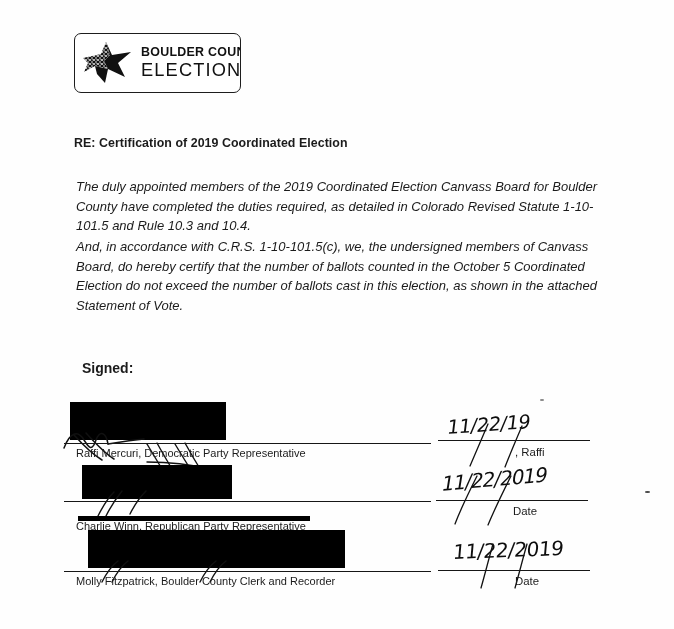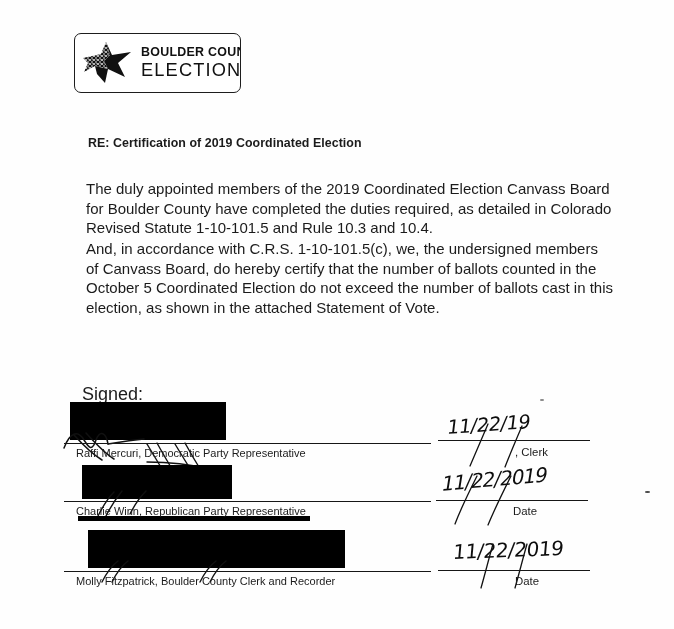--- a/index.html
+++ b/index.html
@@ -68,45 +68,46 @@
     color: #111;
     margin-top: 2px;
     transform: scaleX(0.96);
     transform-origin: left center;
     white-space: nowrap;
   }
 
   
   .subject {
     position: absolute;
-    left: 88px;
+    left: 74px;
     top: 136px;
     font-size: 12.4px;
     font-weight: bold;
     letter-spacing: 0.05px;
     white-space: nowrap;
   }
   .para {
     position: absolute;
-    left: 86px;
+    left: 76px;
     width: 528px;
-    font-size: 15px;
+    font-size: 13px;
     line-height: 19.5px;
     text-align: left;
+    font-style: italic;
   }
   #para-1 { top: 164px; }
   #para-2 { top: 224px; }
   #para-3 { top: 303px; }
 
   .signed-label {
     position: absolute;
     left: 82px;
-    top: 384px;
-    font-size: 18px;
-    font-weight: normal;
+    top: 360px;
+    font-size: 14px;
+    font-weight: bold;
   }
 
   
   .sig-block { position: absolute; left: 0; width: 674px; }
   #sig-block-0 { top: 396px; }
   #sig-block-1 { top: 460px; }
   #sig-block-2 { top: 524px; }
 
   .redaction {
     position: absolute;
@@ -127,21 +128,21 @@
   #sig-block-1 .sig-rule { top: 41px; }
   #sig-block-2 .sig-rule { top: 47px; }
 
   .sig-name {
     position: absolute;
     left: 76px;
     font-size: 11px;
     white-space: nowrap;
   }
   #sig-block-0 .sig-name { top: 51px; }
-  #sig-block-1 .sig-name { top: 45px; }
+  #sig-block-1 .sig-name { top: 60px; }
   #sig-block-2 .sig-name { top: 51px; }
 
   .date-rule {
     position: absolute;
     width: 152px;
     height: 0;
     border-top: 1.4px solid #161616;
   }
   #sig-block-0 .date-rule { left: 438px; top: 44px; }
   #sig-block-1 .date-rule { left: 436px; top: 40px; }
@@ -262,21 +263,21 @@
     <div class="date-hand">11/22/19</div>
     <div class="ink" style="left:470px; top:26px;">
       <svg width="120" height="46" viewBox="0 0 120 46">
         <g fill="none" stroke="#111" stroke-width="1.3" stroke-linecap="round">
           <path d="M18 2 C12 16, 6 30, 0 44"></path>
           <path d="M52 4 C46 18, 40 32, 35 45"></path>
         </g>
       </svg>
     </div>
     <div class="date-rule"></div>
-    <div class="date-label">, Clerk</div>
+    <div class="date-label">, Raffi</div>
   </div>
 
   <div class="sig-block" id="sig-block-1">
     <div class="redaction"></div>
     <div class="ink" style="left:96px; top:30px;">
       <svg width="120" height="30" viewBox="0 0 120 30">
         <g fill="none" stroke="#111" stroke-width="1.4" stroke-linecap="round">
           <path d="M2 26 C8 14, 14 6, 18 2"></path>
           <path d="M10 26 C16 14, 22 6, 26 1"></path>
           <path d="M34 24 C40 12, 46 5, 50 1"></path>

